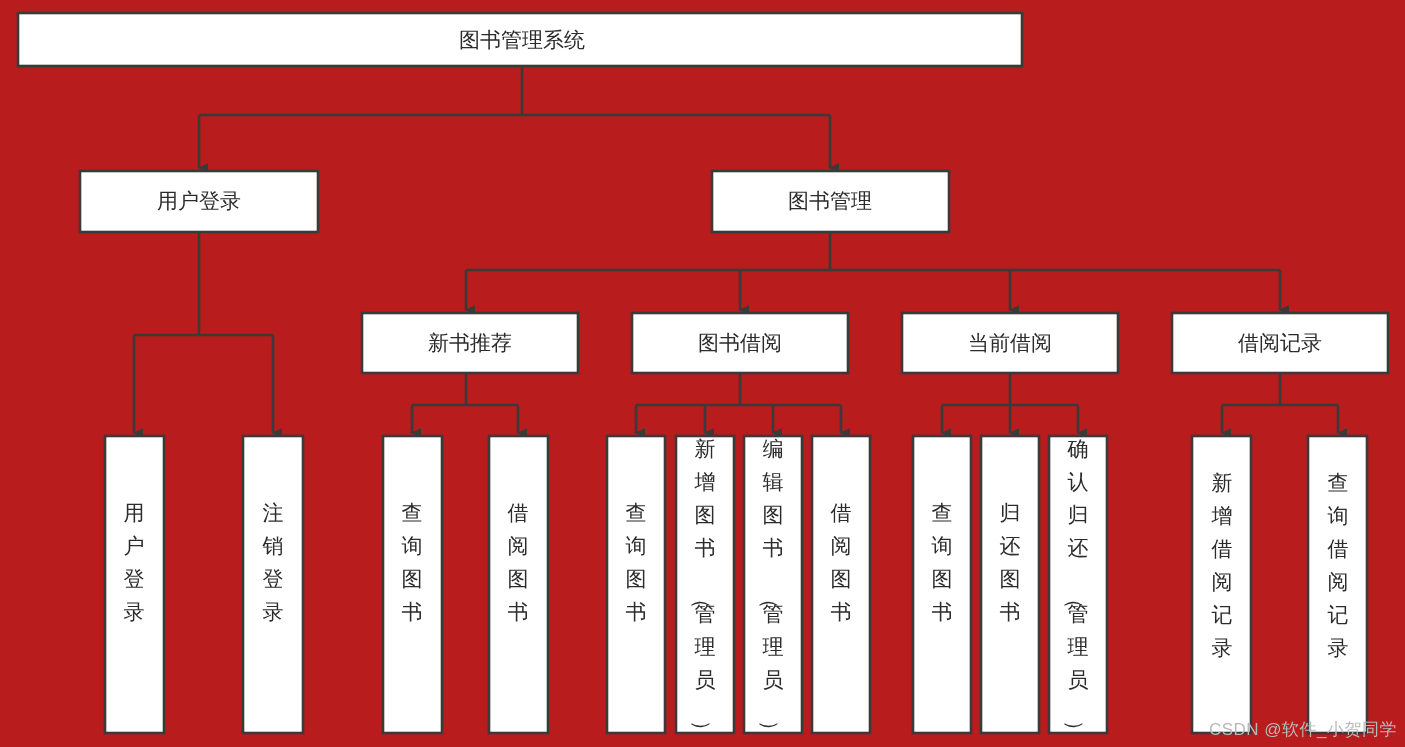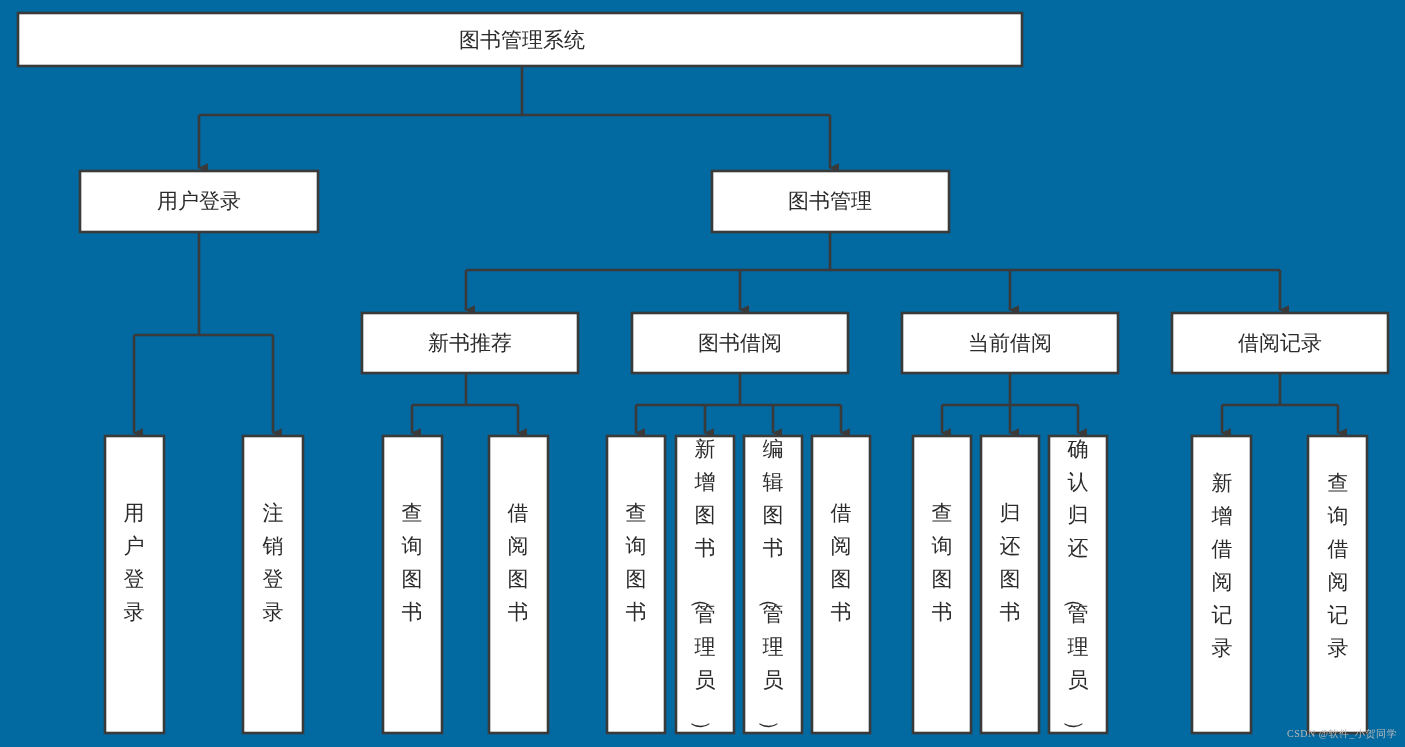--- a/index.html
+++ b/index.html
@@ -1,39 +1,39 @@
 <!DOCTYPE html>
 <html><head>
 <meta charset="utf-8">
 <style>
   html,body{margin:0;padding:0;background:#ffffff;}
   body{
     width:1405px;height:747px;overflow:hidden;
     font-family:"Liberation Sans","DejaVu Sans",sans-serif;
     background:#ffffff;
   }
-  #diagram-root{position:relative;width:1405px;height:747px;background:#0369a1;}
+  #diagram-root{position:relative;width:1405px;height:747px;background:#b91c1c;}
   svg#tree-svg{position:absolute;left:0;top:0;width:1405px;height:747px;display:block;}
   .node-rect{fill:#ffffff;stroke:#3a3a3a;stroke-width:2.6;}
   .link-line{stroke:#3a3a3a;stroke-width:2.6;fill:none;stroke-linecap:butt;}
   .arrow-head{fill:#3a3a3a;stroke:none;}
   .node-label-h{
     font-family:"Liberation Sans","DejaVu Sans",sans-serif;
     font-size:21px;fill:#2b2b2b;
     text-anchor:middle;dominant-baseline:middle;
   }
   .node-label-v{
     font-family:"Liberation Sans","DejaVu Sans",sans-serif;
     font-size:21px;fill:#2b2b2b;
     text-anchor:middle;
   }
   .watermark{
     position:absolute;right:8px;bottom:6px;
-    font-family:Liberation Serif, serif;
-    font-size:10px;color:#b9b9b9;white-space:nowrap;
+    font-family:Liberation Sans, sans-serif;
+    font-size:17px;color:#b9b9b9;white-space:nowrap;
     letter-spacing:0.5px;user-select:none;
   }
 </style>
 </head>
 <body>
 
 <div id="diagram-root">
 
   <svg id="tree-svg" viewBox="0 0 1405 747">
     <defs>

